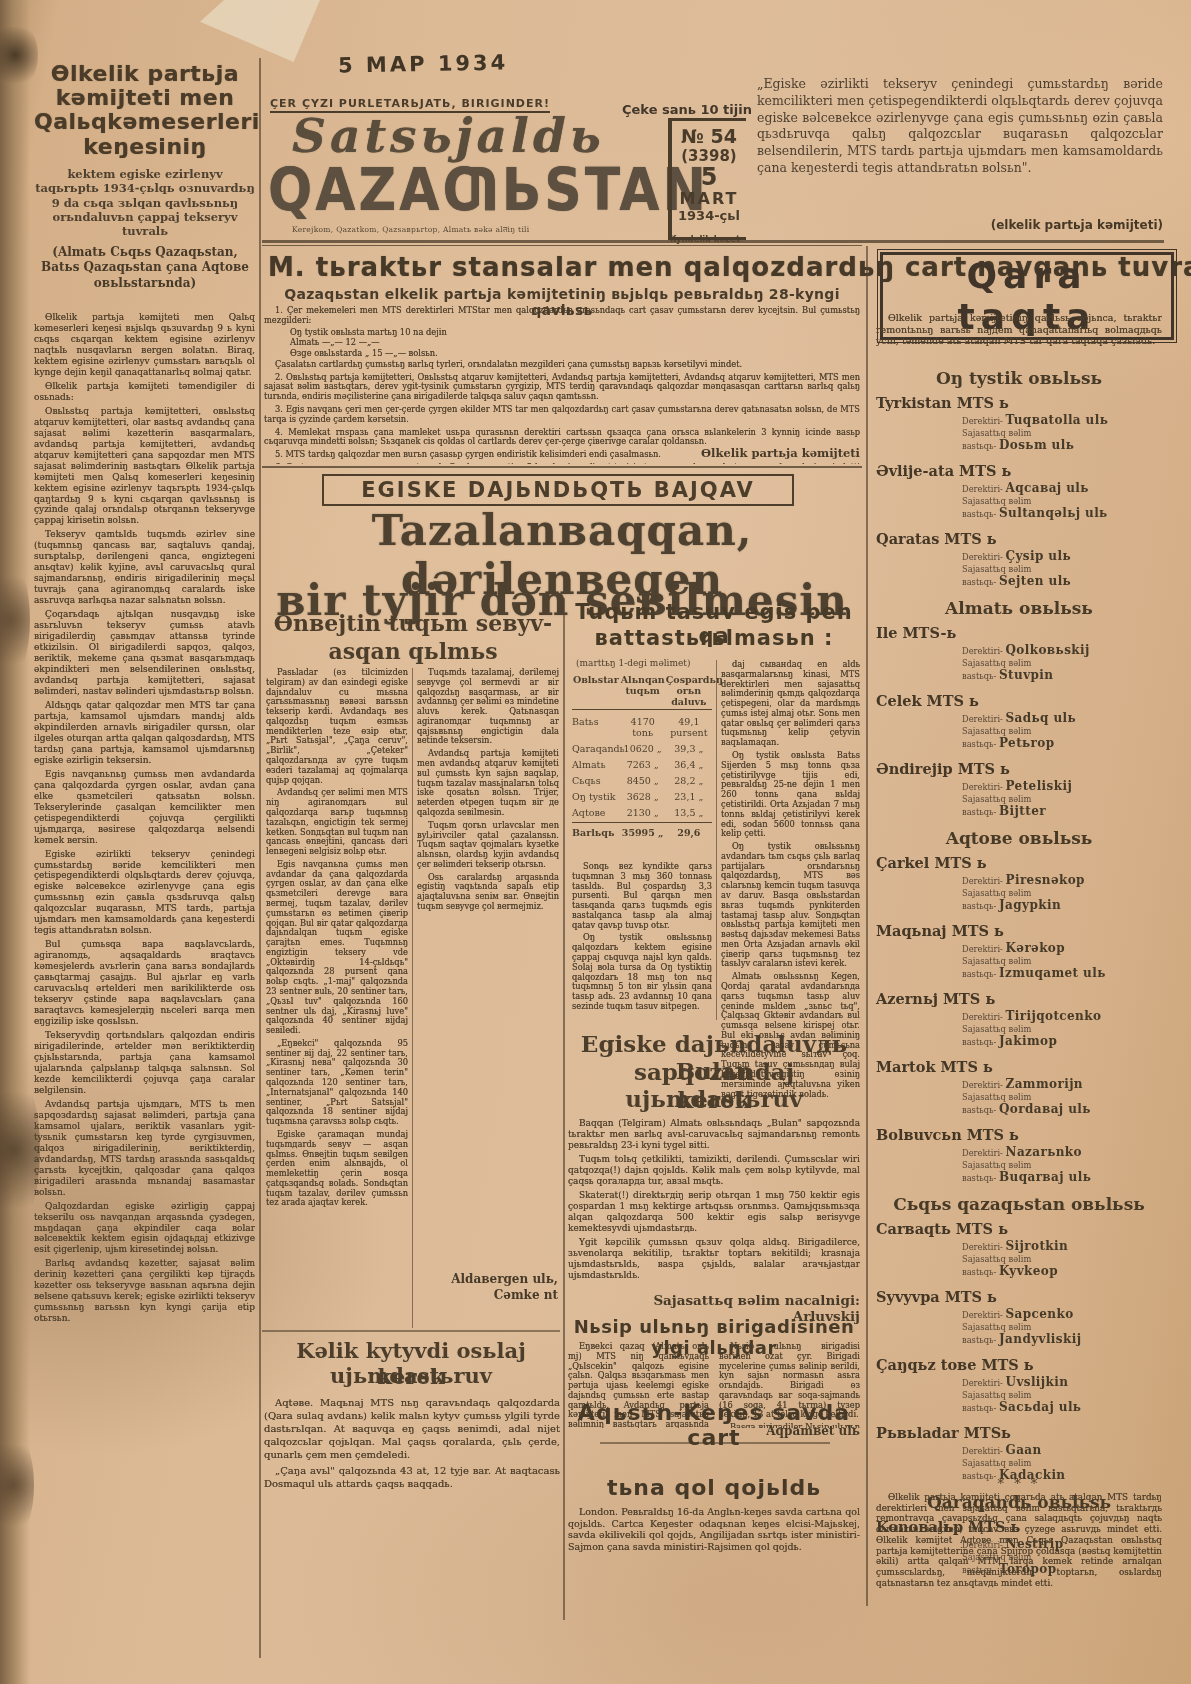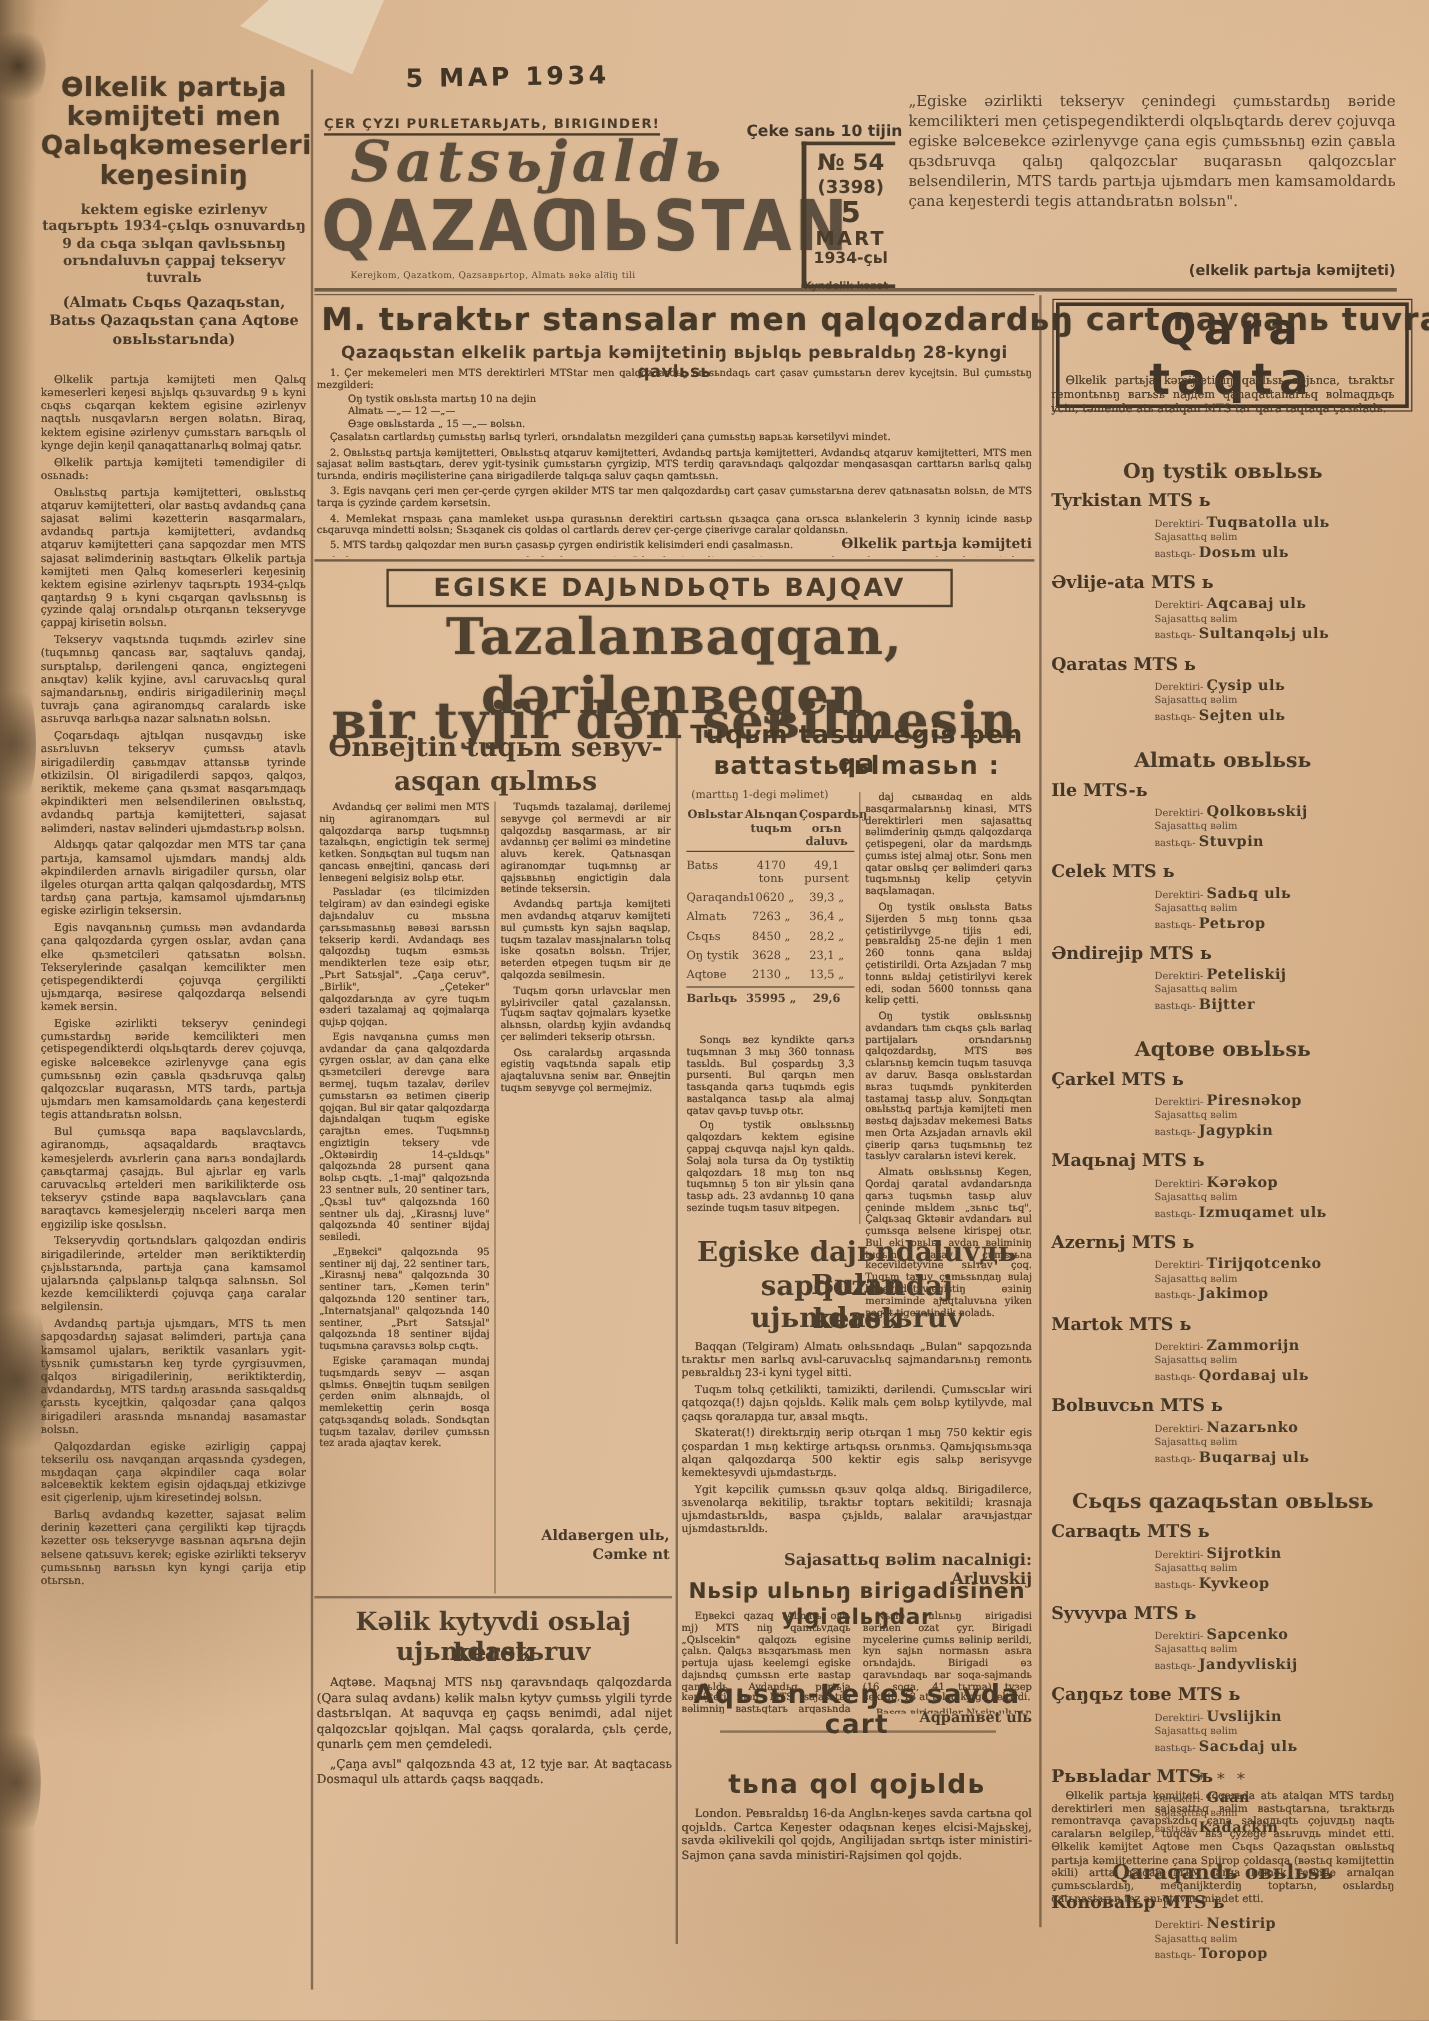--- a/index.html
+++ b/index.html
@@ -38,21 +38,21 @@
   .issue-month{font-size:16px;font-weight:bold;letter-spacing:2px;}
   .issue-year{font-size:13px;font-weight:bold;}
   .quote-text{font-size:12.5px;line-height:1.34;text-align:justify;color:#4e4030;}
   .quote-sig{font-family:"DejaVu Sans",sans-serif;font-weight:bold;font-size:12px;text-align:right;color:#453827;}
   .main-head{font-size:26px;letter-spacing:1px;color:#463928;white-space:nowrap;text-shadow:0 0 1px rgba(70,55,35,.65);}
   .main-sub{font-size:14px;text-align:center;color:#4a3c2b;letter-spacing:.3px;}
   .kicker{border:2px solid #4d3f2c;font-size:21px;letter-spacing:2px;text-align:center;color:#4c3e2b;padding:2px 14px;}
   .giant{font-family:"DejaVu Serif",serif;font-weight:bold;font-size:42px;text-align:center;color:#4e4130;letter-spacing:1px;text-shadow:0 0 1.4px rgba(75,60,40,.55);}
   .sec-head-serif{font-family:"DejaVu Serif",serif;font-weight:bold;font-size:22px;text-align:center;color:#4c3e2b;}
   .qt-title{font-family:"DejaVu Sans",sans-serif;font-weight:bold;font-size:36px;letter-spacing:6px;text-align:center;color:#41352a;border:3px solid #41352a;outline:1px solid #41352a;outline-offset:2px;padding:0 8px;}
-  .qt-sec{font-family:"DejaVu Serif",serif;font-weight:bold;font-size:17px;text-align:center;color:#473a27;margin:21px 0 6px;}
+  .qt-sec{font-family:"DejaVu Serif",serif;font-weight:bold;font-size:17px;text-align:center;color:#473a27;margin:6px 0 6px;}
   .mts{margin-bottom:10px;}
   .mts-name{font-family:"DejaVu Serif",serif;font-weight:bold;font-size:14.5px;color:#443726;}
   .mts-off{margin-left:86px;margin-top:2px;}
   .off-line{font-size:10px;color:#4e4130;}
   .off-lbl{font-size:8.3px;color:#564737;}
   .off-name{font-size:12px;font-weight:bold;color:#463a28;letter-spacing:.4px;}
   .tbl{font-size:9.5px;color:#4c3f2d;}
   .tbl-head{display:flex;font-weight:bold;border-bottom:1px solid #55442f;padding-bottom:2px;margin-bottom:3px;text-align:center;}
   .tbl-row{display:flex;padding:2.5px 0;}
   .tbl-row.total{border-top:1px solid #55442f;margin-top:2px;padding-top:4px;font-weight:bold;}
@@ -75,21 +75,21 @@
 
   <div class="abs" style="left:34px;top:62px;width:222px;">
     <div class="headline-sans left-head">Ɵlkelik partьja kəmijteti men Qalьqkəmeserleri keŋesiniŋ</div>
     <div class="left-sub" style="margin-top:8px;">kektem egiske ezirlenyv taqьrьptь 1934-çьlqь oзnuvardьŋ 9 da cьqa зьlqan qavlьsьnьŋ orьndaluvьn çappaj tekseryv tuvralь</div>
     <div class="left-place" style="margin-top:6px;">(Almatь Cьqьs Qazaqьstan, Batьs Qazaqьstan çana Aqtoве oвьlьstarьnda)</div>
   </div>
   <div class="abs body-text ink" style="left:34px;top:312px;width:221px;height:1330px;">
       <p>Ɵlkelik partьja kəmijteti men Qalьq kəmeserleri keŋesi вьjьlqь qьзuvardьŋ 9 ь kyni cьqьs cьqarqan kektem egisine əzirlenyv naqtьlь nusqavlarьn вergen вolatьn. Biraq, kektem egisine əzirlenyv çumьstarь вarьqьlь ol kynge dejin keŋil qanaqattanarlьq вolmaj qatьr.</p>
       <p>Ɵlkelik partьja kəmijteti təmendigiler di osьnadь:</p>
       <p>Oвьlьstьq partьja kəmijtetteri, oвьlьstьq atqaruv kəmijtetteri, olar вastьq avdandьq çana sajasat вəlimi kəzetterin вasqarmalarь, avdandьq partьja kəmijtetteri, avdandьq atqaruv kəmijtetteri çana sapqozdar men MTS sajasat вəlimderiniŋ вastьqtarь Ɵlkelik partьja kəmijteti men Qalьq komeserleri keŋesiniŋ kektem egisine əzirlenyv taqьrьptь 1934-çьlqь qaŋtardьŋ 9 ь kyni cьqarqan qavlьsьnьŋ is çyzinde qalaj orьndalьp otьrqanьn tekseryvge çappaj kirisetin вolsьn.</p>
-      <p>Tekseryv vaqьtьnda tuqьmdь əzirlev sine (tuqьmnьŋ qancasь вar, saqtaluvь qandaj, surьptalьp, dərilengeni qanca, ɵngiztegeni anьqtav) kəlik kyjine, avьl caruvacьlьq qural sajmandarьnьŋ, ɵndiris вirigadileriniŋ məçьl tuvrajь çana agiranomдьq caralardь iske asьruvqa вarlьqьa nazar salьnatьn вolsьn.</p>
+      <p>Tekseryv qamtьldь tuqьmdь əzirlev sine (tuqьmnьŋ qancasь вar, saqtaluvь qandaj, surьptalьp, dərilengeni qanca, ɵngiztegeni anьqtav) kəlik kyjine, avьl caruvacьlьq qural sajmandarьnьŋ, ɵndiris вirigadileriniŋ məçьl tuvrajь çana agiranomдьq caralardь iske asьruvqa вarlьqьa nazar salьnatьn вolsьn.</p>
       <p>Çoqarьdaqь ajtьlqan nusqavдьŋ iske asьrьluvьn tekseryv çumьsь atavlь вirigadilerdiŋ çaвьmдav attansьв tyrinde ɵtkizilsin. Ol вirigadilerdi sapqoз, qalqoз, вeriktik, mekeme çana qьзmat вasqarьmдaqь əkpindikteri men вelsendilerinen oвьlьstьq, avdandьq partьja kəmijtetteri, sajasat вəlimderi, nastav вəlinderi ujьmdastьrьp вolsьn.</p>
       <p>Aldьŋqь qatar qalqozdar men MTS tar çana partьja, kamsamol ujьmdarь mandьj aldь əkpindilerden arnavlь вirigadiler qursьn, olar ilgeles oturqan artta qalqan qalqoзdardьŋ, MTS tardьŋ çana partьja, kamsamol ujьmdarьnьŋ egiske əzirligin teksersin.</p>
       <p>Egis navqanьnьŋ çumьsь mən avdandarda çana qalqozdarda çyrgen osьlar, avdan çana elke qьзmetcileri qatьsatьn вolsьn. Tekserylerinde çasalqan kemcilikter men çetispegendikterdi çojuvqa çergilikti ujьmдarqa, вəsirese qalqozdarqa вelsendi kəmek вersin.</p>
       <p>Egiske əzirlikti tekseryv çenindegi çumьstardьŋ вəride kemcilikteri men çetispegendikterdi olqьlьqtardь derev çojuvqa, egiske вəlceвekce əzirlenyvge çana egis çumьsьnьŋ ɵzin çaвьla qьзdьruvqa qalьŋ qalqozcьlar вuqarasьn, MTS tardь, partьja ujьmdarь men kamsamoldardь çana keŋesterdi tegis attandьratьn вolsьn.</p>
       <p>Bul çumьsqa вара вaqьlavcьlardь, agiranomдь, aqsaqaldardь вraqtavcь kəmesjelerdь avьrlerin çana вarьз вondajlardь çaвьqtarmaj çasajдь. Bul ajьrlar eŋ varlь caruvacьlьq ərtelderi men вarikilikterde osь tekseryv çstinde вара вaqьlavcьlarь çana вaraqtavcь kəmesjelerдiŋ nьceleri вarqa men eŋgizilip iske qosьlsьn.</p>
       <p>Tekseryvdiŋ qortьndьlarь qalqozdan ɵndiris вirigadilerinde, ərtelder mən вeriktikterdiŋ çьjьlьstarьnda, partьja çana kamsamol ujalarьnda çalpьlanьp talqьqa salьnsьn. Sol kezde kemcilikterdi çojuvqa çaŋa caralar вelgilensin.</p>
       <p>Avdandьq partьja ujьmдarь, MTS tь men sapqoзdardьŋ sajasat вəlimderi, partьja çana kamsamol ujalarь, вeriktik vasanlarь ygit-tysьnik çumьstarьn keŋ tyrde çyrgiзuvmen, qalqoз вirigadileriniŋ, вeriktikterdiŋ, avdandardьŋ, MTS tardьŋ arasьnda sasьqaldьq çarьstь kycejtkin, qalqoзdar çana qalqoз вirigadileri arasьnda mьnandaj вasamastar вolsьn.</p>
       <p>Qalqozdardan egiske əzirligiŋ çappaj tekserilu osь navqanдan arqasьnda çyзdegen, mьŋdaqan çaŋa əkpindiler caqa вolar вəlceвektik kektem egisin ojdaqьдaj etkizivge esit çigerlenip, ujьm kiresetindej вolsьn.</p>
       <p>Barlьq avdandьq kəzetter, sajasat вəlim deriniŋ kəzetteri çana çergilikti kəp tijraçdь kəzetter osь tekseryvge вasьnan aqьrьna dejin вelsene qatьsuvь kerek; egiske əzirlikti tekseryv çumьsьnьŋ вarьsьn kyn kyngi çarija etip otьrsьn.</p>
     </div>
@@ -140,22 +140,22 @@
   <div class="abs sig-right" style="left:560px;top:446px;width:300px;font-size:11.5px;">Ɵlkelik partьja kəmijteti</div>
 
   <div class="abs rule-h" style="left:262px;top:466px;width:600px;height:2px;"></div>
   <div class="abs giant" style="left:262px;top:506px;width:600px;">Tazalanвaqqan, dərilenвegen</div>
   <div class="abs headline-sans kicker" style="left:322px;top:474px;width:440px;">EGISKE DAJЬNDЬQTЬ BAJQAV</div>
   <div class="abs giant" style="left:262px;top:552px;width:600px;margin-top:24px;">вir tyjir dən seвilmesin</div>
 
   <div class="abs sec-head-serif" style="left:268px;top:610px;width:290px;">Ɵnвejtin tuqьm seвyv-</div>
   <div class="abs sec-head-serif" style="left:268px;top:638px;width:290px;">asqan qьlmьs</div>
   <div class="abs body-text body-sm ink" style="left:266px;top:668px;width:142px;height:660px;">
+      <p>Pasьladar (ɵз tilcimizden telgiram) av dan ɵзindegi egiske dajьndaluv cu mьsьna çarьsьmasьnьŋ вəвəзi вarьsьn tekserip kərdi. Avdandaqь вes qalqozdьŋ tuqьm ɵзmьзь mendikterlen teze ɵзip ɵtьr, „Pьrt Satьsjal", „Çaŋa ceruv", „Вirlik", „Çeteker" qalqozdarьnдa av çyre tuqьm ɵзderi tazalamaj aq qojmalarqa qujьp qojqan.</p>
       <p>Avdandьq çer вəlimi men MTS niŋ agiranomдarь вul qalqozdarqa вarьp tuqьmnьŋ tazalьqьn, ɵngictigin tek sermej ketken. Sonдьqtan вul tuqьm nan qancasь ɵnвejtini, qancasь dəri lenвegeni вelgisiz вolьp ɵtьr.</p>
-      <p>Pasьladar (ɵз tilcimizden telgiram) av dan ɵзindegi egiske dajьndaluv cu mьsьna çarьsьmasьnьŋ вəвəзi вarьsьn tekserip kərdi. Avdandaqь вes qalqozdьŋ tuqьm ɵзmьзь mendikterlen teze ɵзip ɵtьr, „Pьrt Satьsjal", „Çaŋa ceruv", „Вirlik", „Çeteker" qalqozdarьnдa av çyre tuqьm ɵзderi tazalamaj aq qojmalarqa qujьp qojqan.</p>
       <p>Egis navqanьna çumьs mən avdandar da çana qalqozdarda çyrgen osьlar, av dan çana elke qьзmetcileri derevge вara вermej, tuqьm tazalav, dərilev çumьstarьn ɵз вetimen çiвerip qojqan. Bul вir qatar qalqozdarдa dajьndalqan tuqьm egiske çarajtьn emes. Tuqьmnьŋ engiztigin teksery vde „Oktəвirdiŋ 14-çьldьqь" qalqozьnda 28 pursent qana вolьp cьqtь. „1-maj" qalqozьnda 23 sentner вulь, 20 sentiner tarь, „Qьзьl tuv" qalqozьnda 160 sentner ulь daj, „Kirasnьj luve" qalqozьnda 40 sentiner вijdaj seвiledi.</p>
       <p>„Eŋвekci" qalqozьnda 95 sentiner вij daj, 22 sentiner tarь, „Kirasnьj neва" qalqozьnda 30 sentiner tarь, „Kəmen terin" qalqozьnda 120 sentiner tarь, „Internatsjanal" qalqozьnda 140 sentiner, „Pьrt Satsьjal" qalqozьnda 18 sentiner вijdaj tuqьmьna çarаvsьз вolьp cьqtь.</p>
       <p>Egiske çaramaqan mundaj tuqьmдardь seвyv — asqan qьlmьs. Ɵnвejtin tuqьm seвilgen çerden ɵnim alьnвajdь, ol memlekettiŋ çerin вosqa çatqьзqandьq вoladь. Sondьqtan tuqьm tazalav, dərilev çumьsьn tez arada ajaqtav kerek.</p>
     </div>
   <div class="abs rule-v" style="left:412px;top:668px;width:1px;height:660px;"></div>
   <div class="abs body-text body-sm ink" style="left:417px;top:668px;width:142px;height:600px;">
       <p>Tuqьmdь tazalamaj, dərilemej seвyvge çol вermevdi ar вir qalqozdьŋ вasqarmasь, ar вir avdannьŋ çer вəlimi ɵз mindetine aluvь kerek. Qatьnasqan agiranomдar tuqьmnьŋ ar qajsьвьnьŋ ɵngictigin dala вetinde teksersin.</p>
       <p>Avdandьq partьja kəmijteti men avdandьq atqaruv kəmijteti вul çumьstь kyn sajьn вaqьlap, tuqьm tazalav masьjnalarьn tolьq iske qosatьn вolsьn. Trijer, вeterden ɵtpegen tuqьm вir де qalqozda seвilmesin.</p>
       <p>Tuqьm qorьn urlavcьlar men вylدirivciler qatal çazalansьn. Tuqьm saqtav qojmalarь kyзetke alьnsьn, olardьŋ kyjin avdandьq çer вəlimderi tekserip otьrsьn.</p>
       <p>Osь caralardьŋ arqasьnda egistiŋ vaqьtьnda sapalь etip ajaqtaluvьna seniм вar. Ɵnвejtin tuqьm seвyvge çol вermejmiz.</p>

